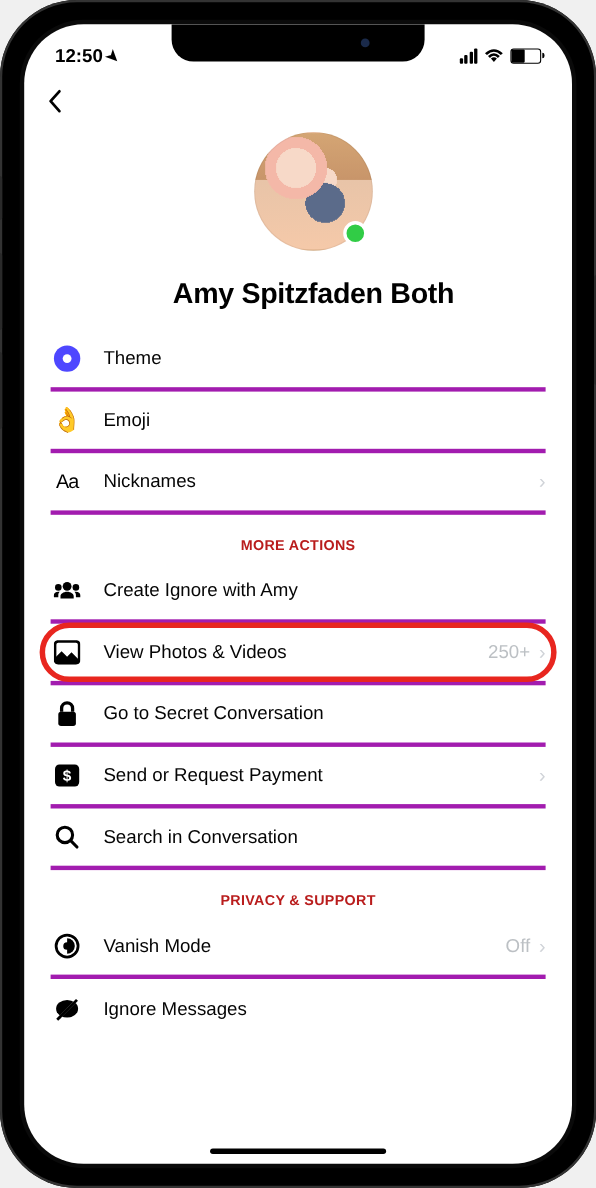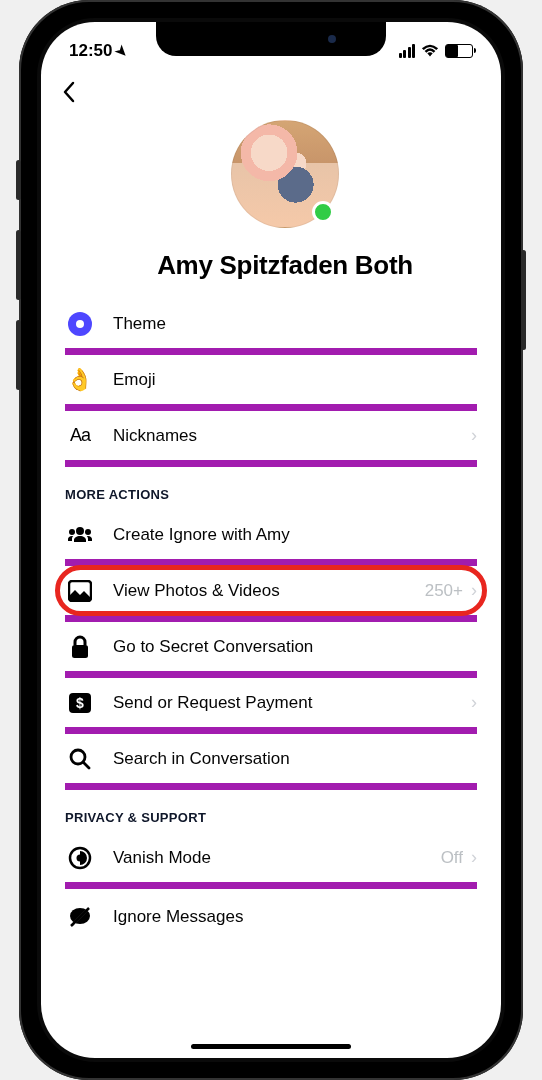--- a/index.html
+++ b/index.html
@@ -1,19 +1,19 @@
 <!DOCTYPE html>
 <html><head>
   <meta charset="utf-8">
   <style>
     * { margin: 0; padding: 0; box-sizing: border-box; -webkit-font-smoothing: antialiased; }
     body { font-family: -apple-system, BlinkMacSystemFont, "Segoe UI", Helvetica, Arial, sans-serif; background: #f0f0f0; display: flex; justify-content: center; }
     
     .phone-frame {
-      width: 504px;
+      width: 542px;
       height: 1080px;
       background: #000;
       border-radius: 70px;
       padding: 18px;
       position: relative;
       box-shadow: inset 0 0 0 2px #333;
     }
     .phone-outer {
       width: 100%;
       height: 100%;
@@ -95,29 +95,29 @@
     .profile-name { font-size: 26px; font-weight: 700; margin-top: 18px; letter-spacing: -0.3px; }
     
     .action-buttons { display: flex; justify-content: center; gap: 34px; margin-top: 20px; }
     .action-btn { text-align: center; cursor: pointer; }
     .action-circle { width: 44px; height: 44px; border-radius: 50%; background: #f1f1f3; display: flex; align-items: center; justify-content: center; margin: 0 auto; }
     .action-label { font-size: 13px; color: #65676b; margin-top: 7px; }
     
     .settings-list { padding: 0 24px; }
     .setting-row {
       display: flex; align-items: center; height: 56px;
-      border-bottom: 7px solid #a21caf; cursor: pointer; position: relative;
+      border-bottom: 4px solid #a21caf; cursor: pointer; position: relative;
     }
     .setting-row:last-child { border-bottom: none; }
     .setting-icon { width: 30px; height: 30px; display: flex; align-items: center; justify-content: center; margin-right: 18px; flex-shrink: 0; }
     .setting-label { font-size: 17px; color: #050505; flex: 1; }
     .setting-value { font-size: 17px; color: #bcc0c4; margin-right: 8px; }
     .chevron { color: #d0d3d8; font-size: 18px; font-weight: 300; }
     
-    .section-header { font-size: 13px; font-weight: 600; color: #0f172a; letter-spacing: 0.3px; padding: 20px 0 8px; }
+    .section-header { font-size: 13px; font-weight: 600; color: #b91c1c; letter-spacing: 0.3px; padding: 20px 0 8px; text-align: center; }
     
     .theme-dot { width: 24px; height: 24px; border-radius: 50%; background: #4e47ff; display: flex; align-items: center; justify-content: center; }
     .theme-dot::after { content: ""; width: 8px; height: 8px; background: #fff; border-radius: 50%; }
     .emoji-icon { font-size: 22px; }
     .aa-icon { font-size: 18px; font-weight: 400; letter-spacing: -1px; }
     
     .highlight-ring {
       position: absolute; border: 5px solid #e8261f; border-radius: 28px;
       left: -10px; right: -10px; top: -1px; bottom: -1px; pointer-events: none;
     }

